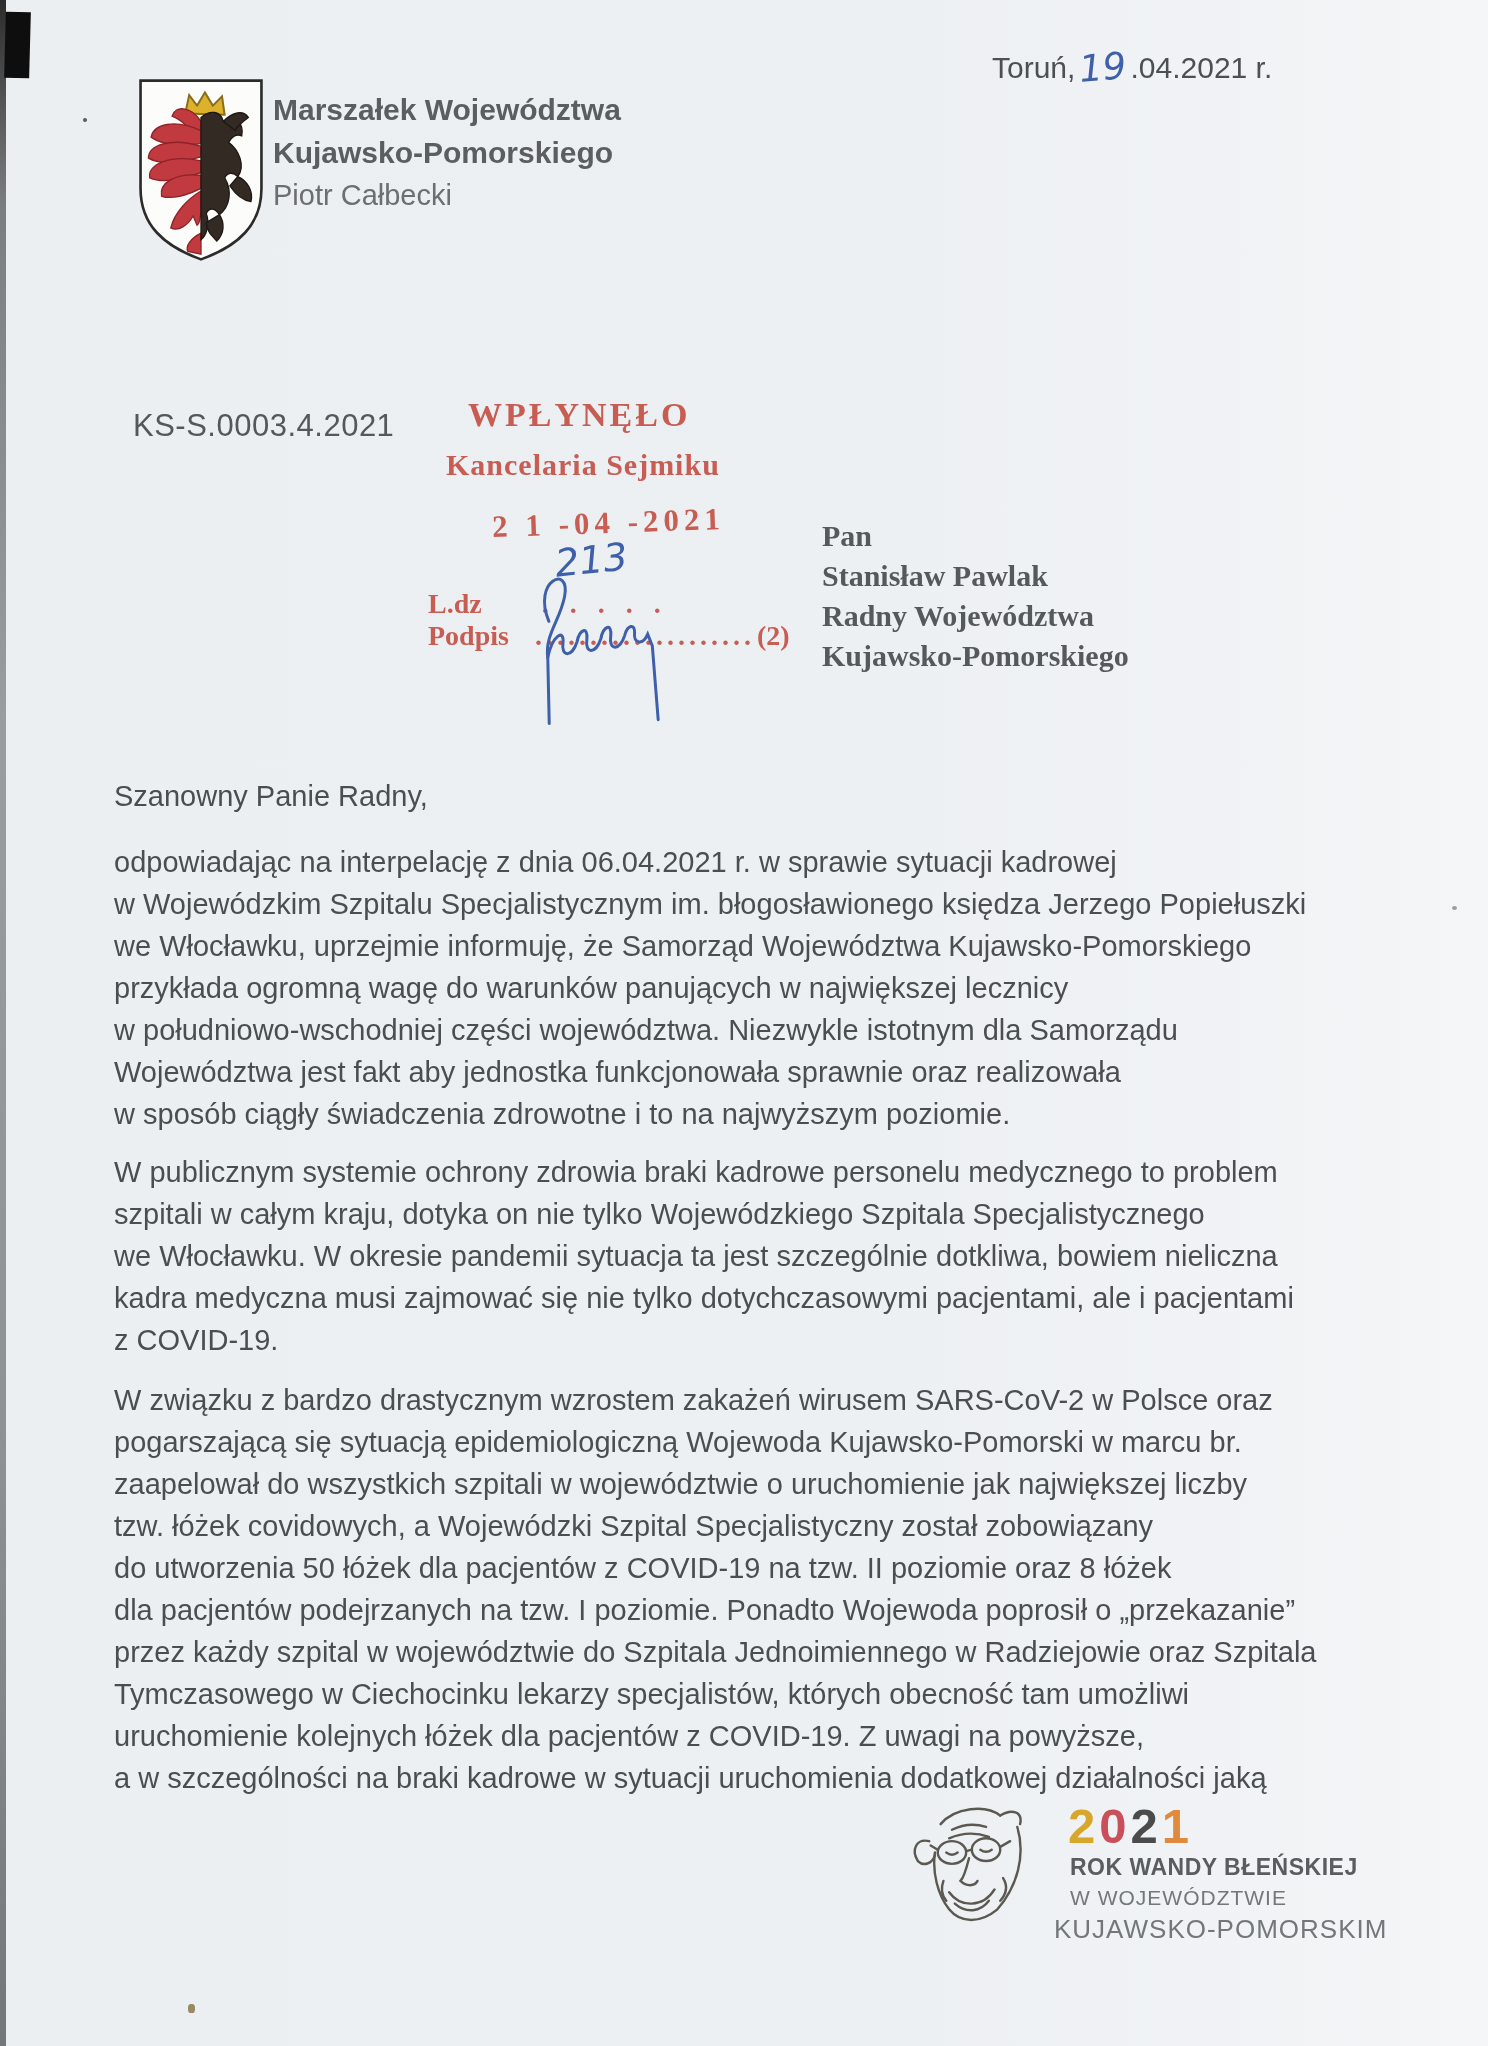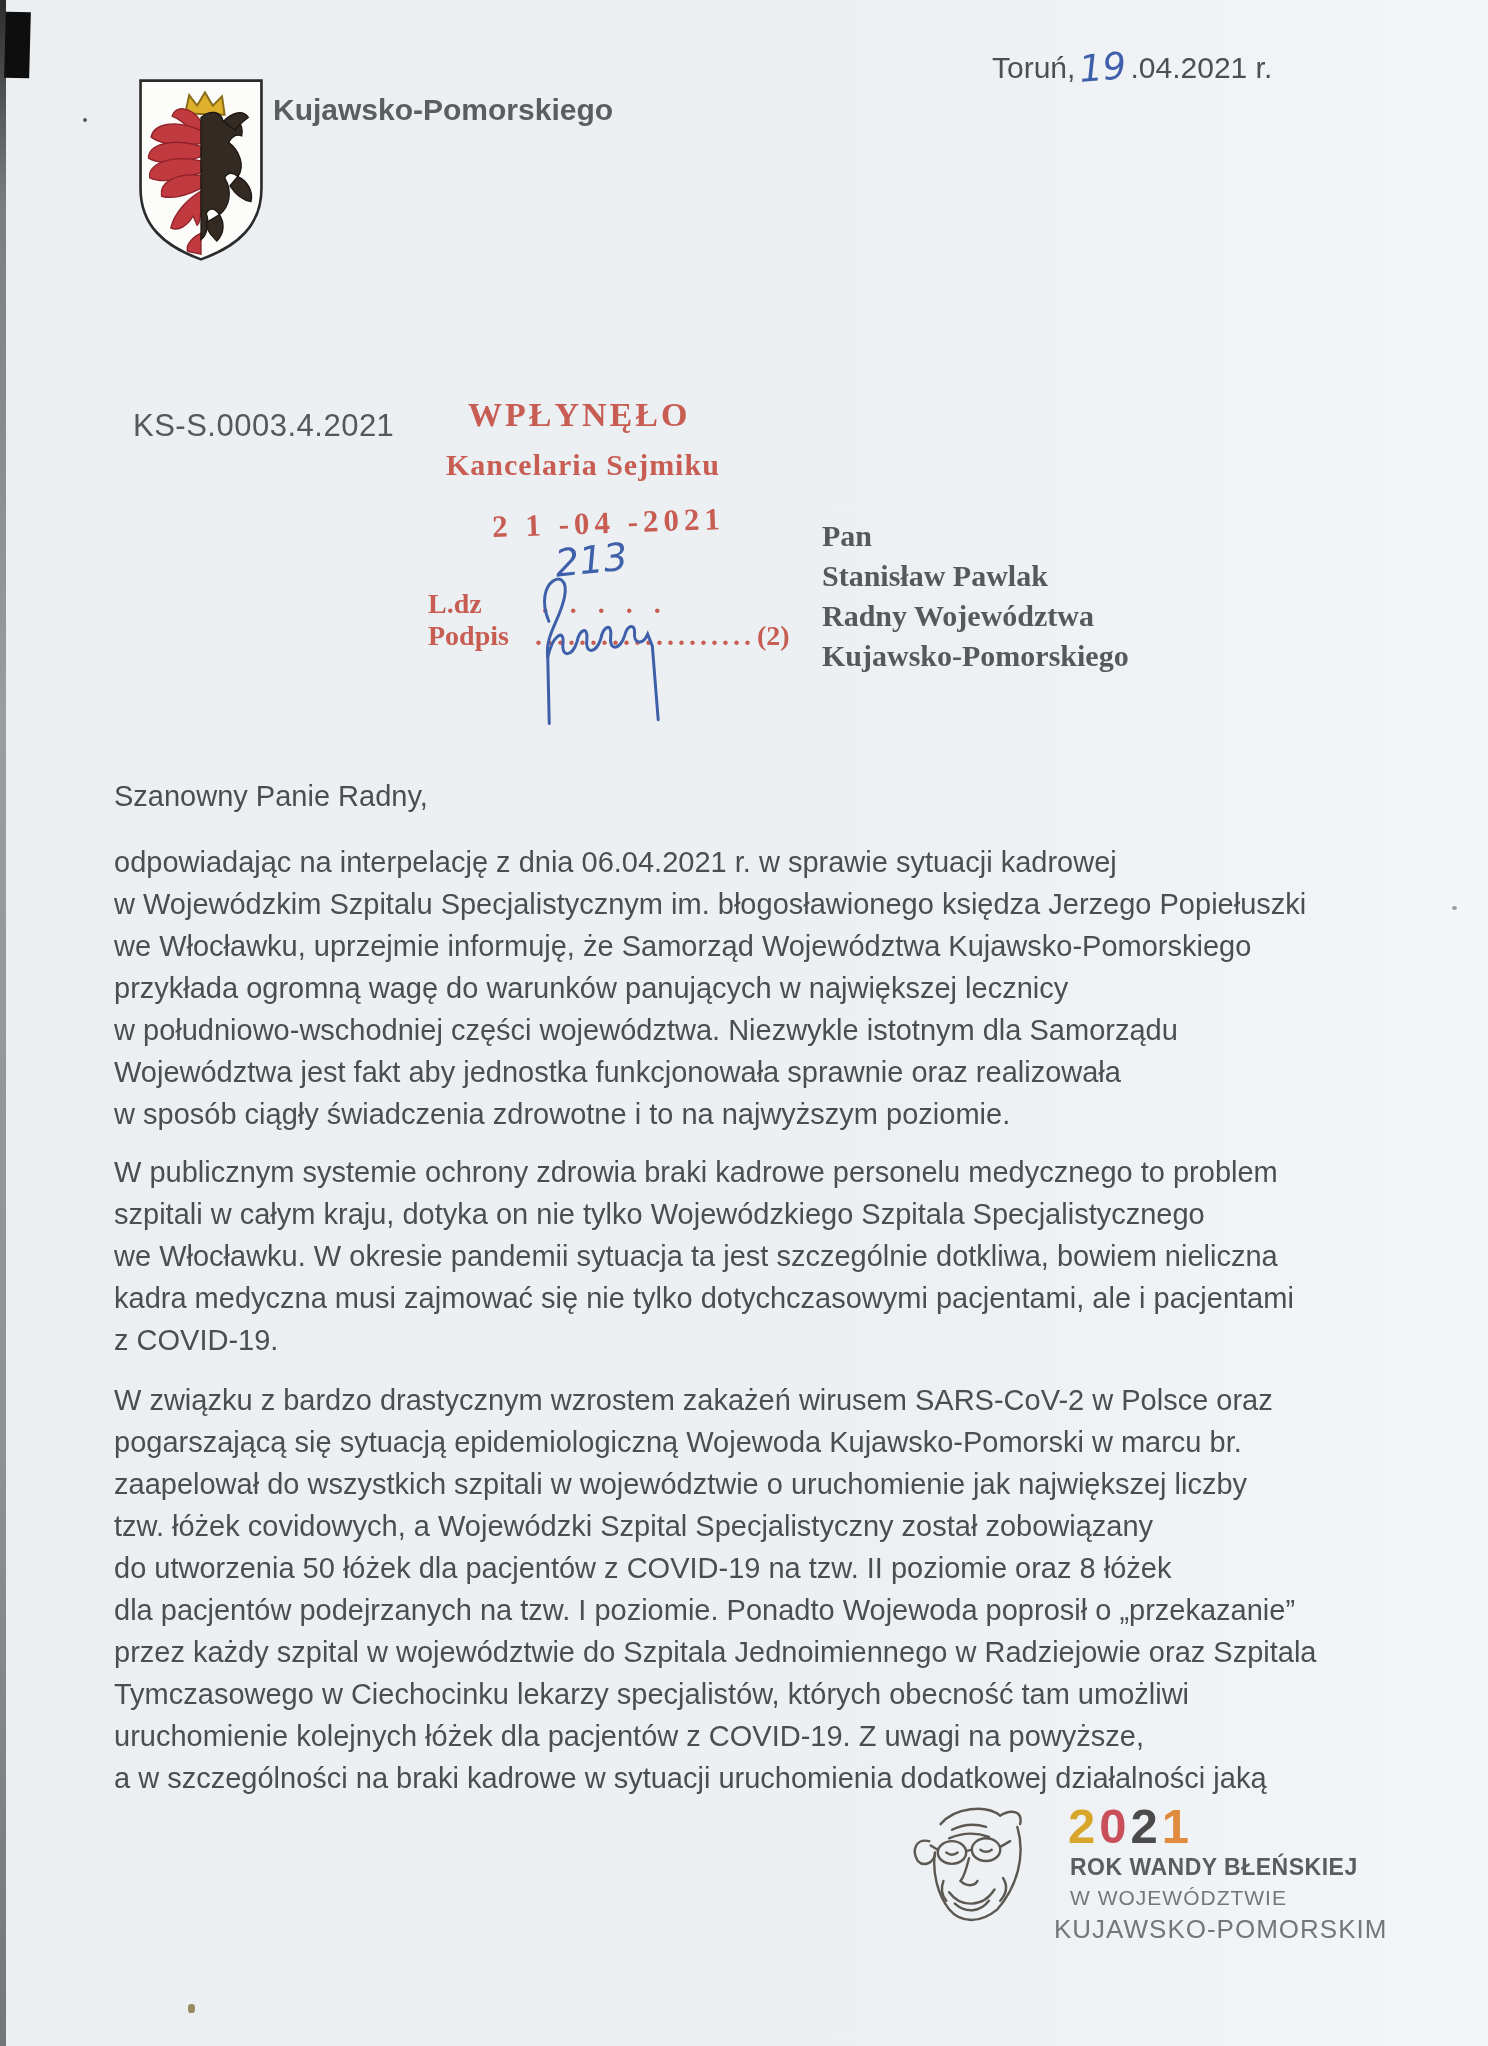--- a/index.html
+++ b/index.html
@@ -91,21 +91,23 @@
 
     <g fill="#342a24" stroke="#1d1713" stroke-width="1">
       <path d="M50,30 C57,24 65,25 67,33 C75,28 83,34 81,44 C77,42 73,45 71,49 C79,55 84,67 78,75 C74,71 70,72 68,76 C74,86 72,98 64,104 C60,98 56,99 54,103 C57,111 54,120 50,123 Z"></path>
       <path d="M67,33 C74,26 82,24 86,30 C82,33 78,36 76,40 Z"></path>
       <path d="M78,75 C85,78 90,86 88,94 C82,93 76,88 72,82 Z"></path>
       <path d="M64,104 C68,110 68,118 62,124 C58,120 54,116 54,110 Z"></path>
     </g>
   </svg>
 
   <div class="sender">
+    <div class="sender-line">Marszałek Województwa</div>
     <div class="sender-line">Kujawsko-Pomorskiego</div>
+    <div class="sender-name">Piotr Całbecki</div>
   </div>
 
   <div class="dateline">
     <span>Toruń,</span><span class="hand-day" style="color: rgb(62, 95, 169);">19</span><span>.04.2021 r.</span>
   </div>
 
   <div class="reference">KS-S.0003.4.2021</div>
 
   <div class="stamp-text stamp-line1" style="color: rgb(194, 73, 61);">WPŁYNĘŁO</div>
   <div class="stamp-text stamp-line2" style="color: rgb(194, 73, 61);">Kancelaria Sejmiku</div>

